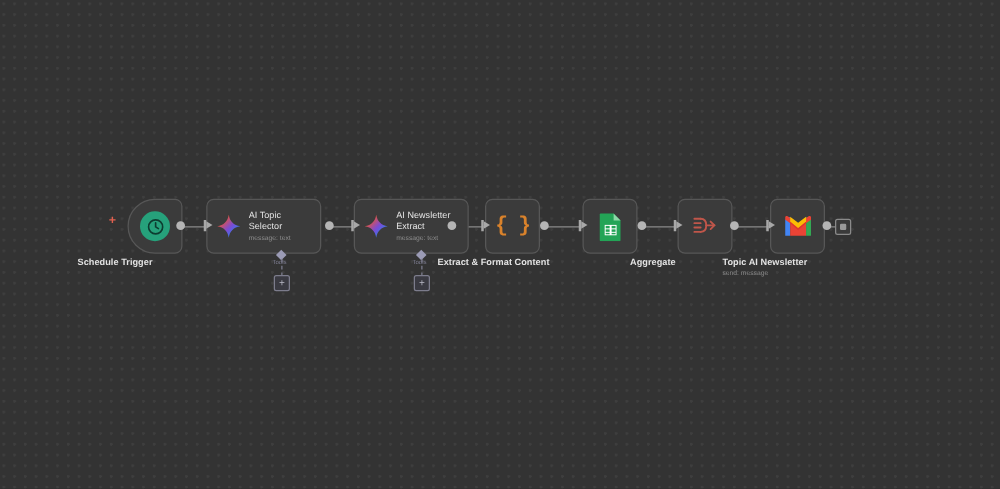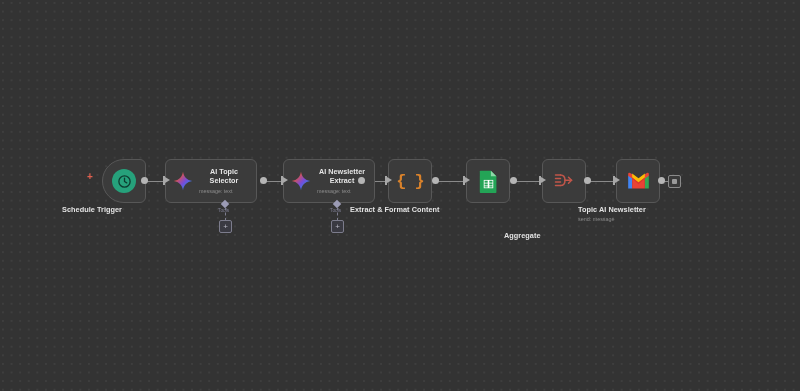--- a/index.html
+++ b/index.html
@@ -93,24 +93,23 @@
   .node-texts {
     display: flex;
     flex-direction: column;
     justify-content: center;
     min-width: 0;
     overflow: hidden;
   }
   .node-inline-title {
     color: #e6e6e6;
     font-size: 7.2px;
-    font-weight: bold;
+    font-weight: normal;
     line-height: 9.2px;
     letter-spacing: 0.05px;
-    text-align: center;
   }
   .node-inline-sub {
     color: #8d8d8d;
     font-size: 5.4px;
     line-height: 8px;
     margin-top: 1.5px;
   }
 
   
   .label-below {
@@ -362,21 +361,21 @@
         <path d="M5 15 h10"></path>
         <path d="M5 22 h10"></path>
         <path d="M5 29 h10"></path>
         <path d="M15 8 q9 0 9 10.5 v0"></path>
         <path d="M15 29 q9 0 9 -10.5 v0"></path>
         <path d="M24 18.5 h13"></path>
         <path d="M31 12.5 l6 6 l-6 6"></path>
       </svg>
     </div>
   </div>
-  <div class="label-below" style="left:504px; top:205px; width:120px;margin-top:26px;">
+  <div class="label-below" style="left:504px; top:205px; width:120px;">
     <div class="label-title">Aggregate</div>
   </div>
 
   <div class="node node-sq" style="left:616px; top:159px;">
     <div>
       <svg class="icon-svg" width="23" height="18" viewBox="0 0 58 44">
         <path d="M3 41 V9 l10 -6 v38 z" fill="#4285f4"></path>
         <path d="M55 41 V9 l-10 -6 v38 z" fill="#34a853"></path>
         <path d="M3 9 l26 18 L55 9 V4 a3 3 0 0 0 -5 -2 L29 17 L8 2 a3 3 0 0 0 -5 2 z" fill="#ea4335"></path>
         <path d="M13 3 l16 12 L45 3 v10 L29 26 L13 13 z" fill="#fbbc04"></path>

